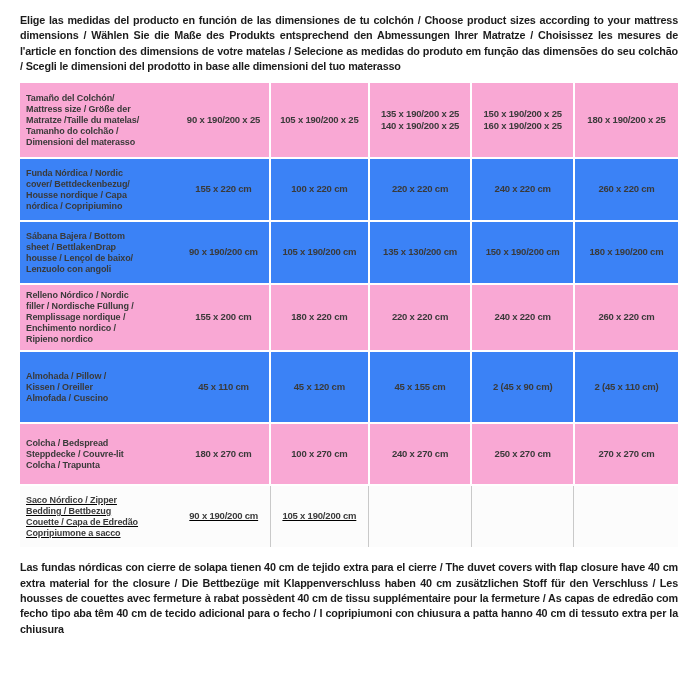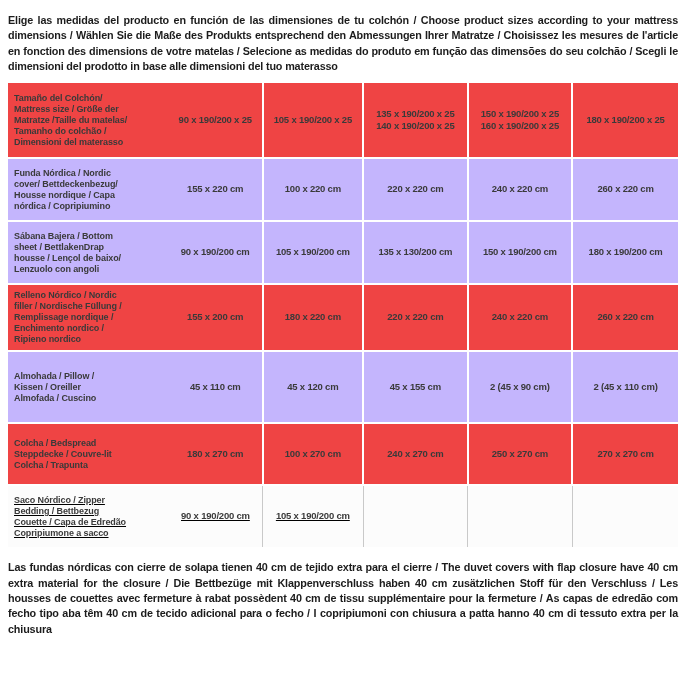--- a/index.html
+++ b/index.html
@@ -7,21 +7,21 @@
     padding: 0;
     background: #ffffff;
     width: 700px;
     height: 700px;
     font-family: "Liberation Sans", sans-serif;
   }
   .page {
     box-sizing: border-box;
     width: 700px;
     height: 700px;
-    padding: 13px 22px 0 8px;
+    padding: 13px 22px 0 20px;
   }
   .para {
     font-size: 10.8px;
     font-weight: 700;
     line-height: 1.42;
     letter-spacing: -0.15px;
     color: #1c1c1c;
     text-align: justify;
     margin: 0;
   }
@@ -51,22 +51,22 @@
     font-size: 9px;
     line-height: 1.22;
     letter-spacing: -0.1px;
   }
   td.val {
     text-align: center;
     font-size: 9.5px;
     line-height: 1.35;
     letter-spacing: -0.2px;
   }
-  tr.r-gray  { background: #ef4444; }
-  tr.r-light { background: #c4b5fd; }
+  tr.r-gray  { background: #f9a8d4; }
+  tr.r-light { background: #3b82f6; }
   tr.r-white { background: #fcfcfc; text-decoration: underline; }
   
   td.val + td.val { border-left: 2px solid #ffffff; }
   tr.r-white td.val + td.val { border-left: 1px solid #c9c9c9; }
   tr:nth-child(1) { height: 75px; }
   tr:nth-child(2) { height: 63px; }
   tr:nth-child(3) { height: 63px; }
   tr:nth-child(4) { height: 67px; }
   tr:nth-child(5) { height: 72px; }
   tr:nth-child(6) { height: 62px; }

